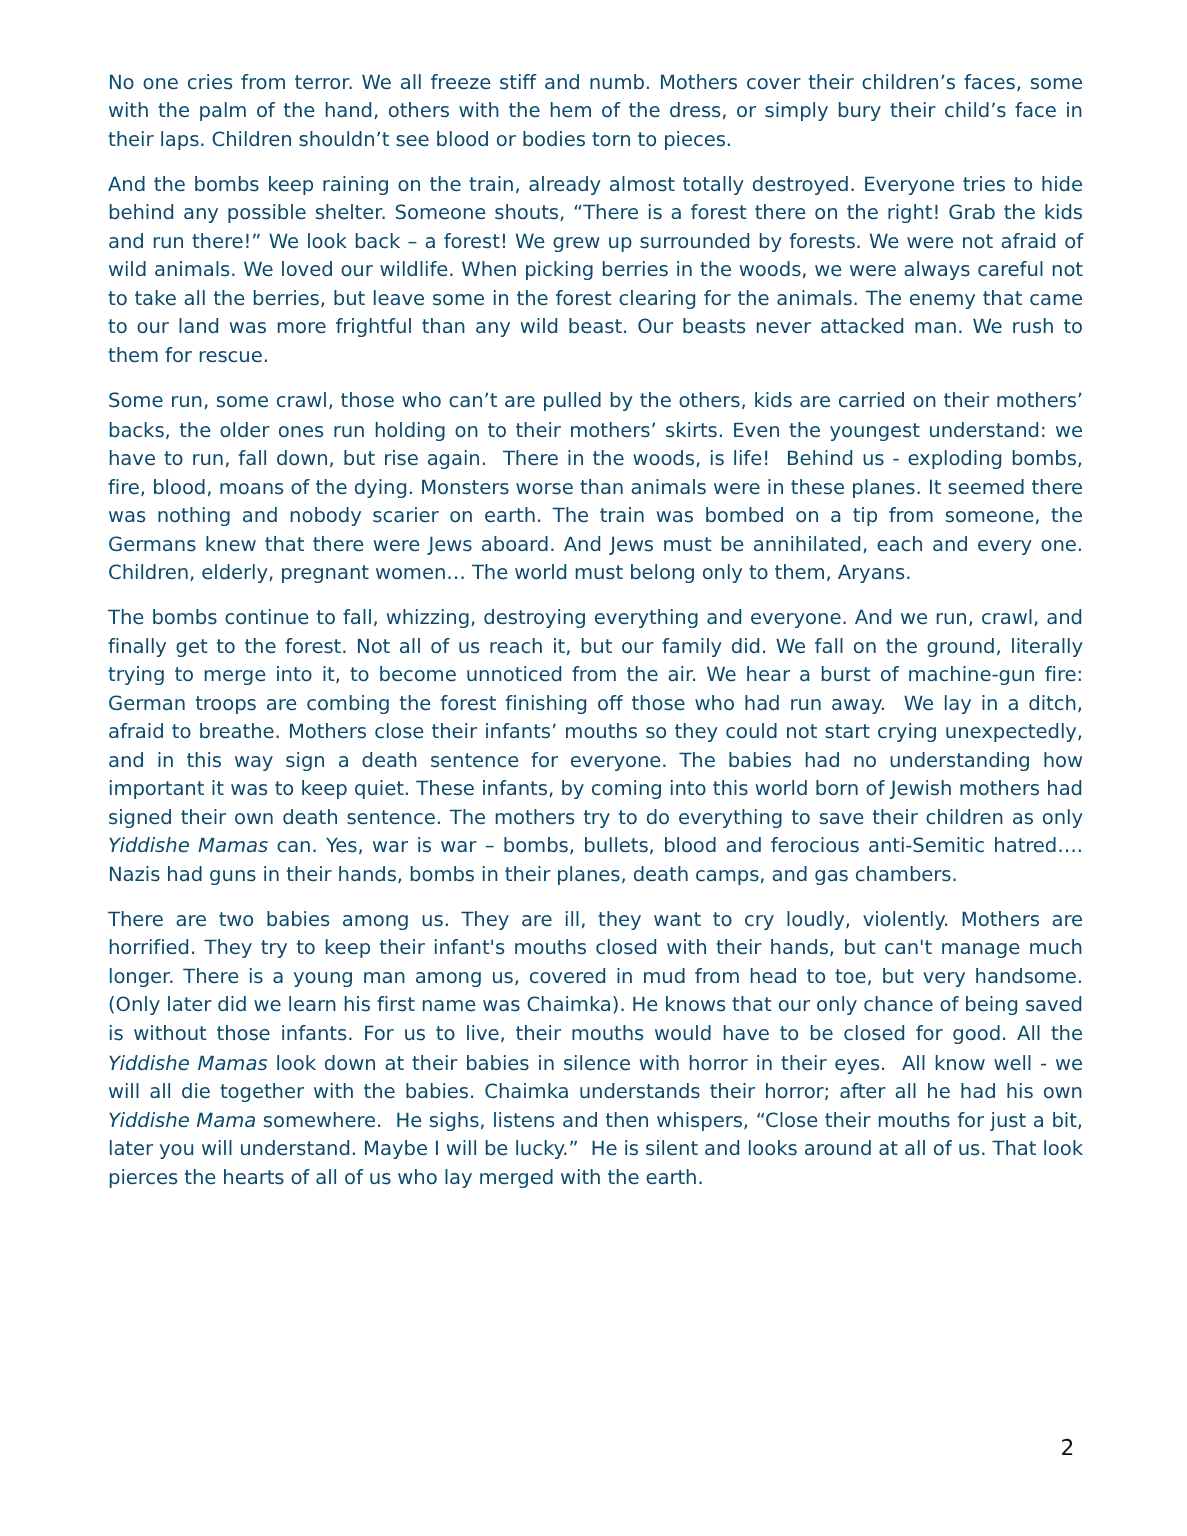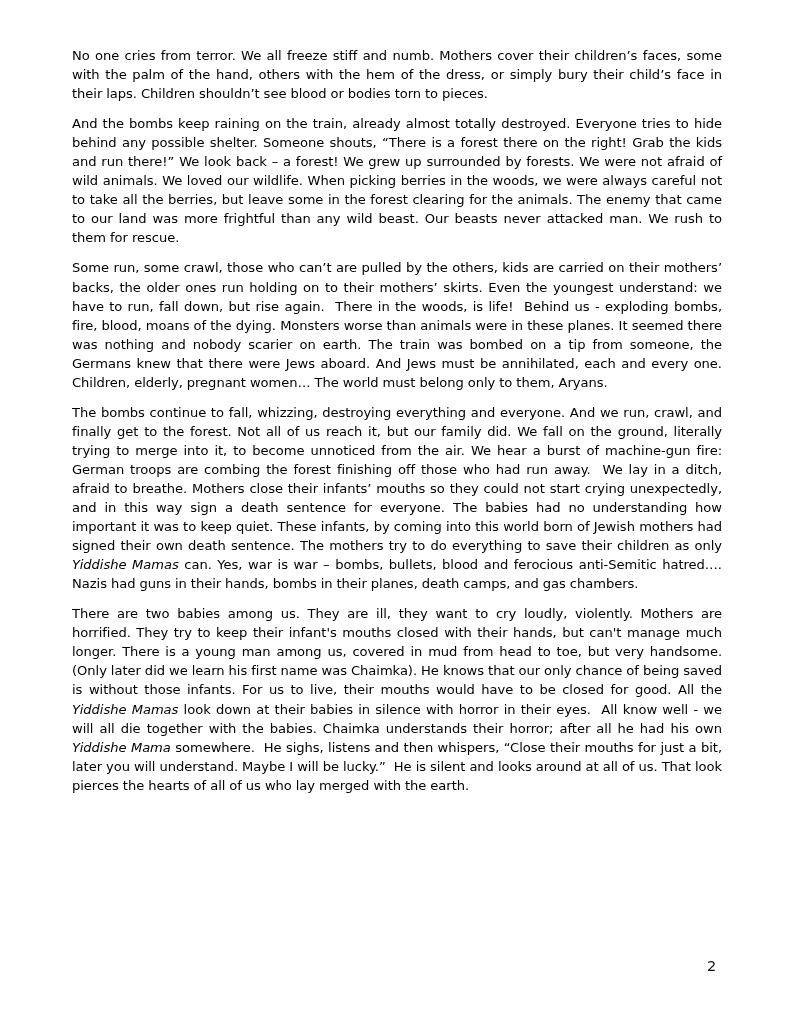--- a/index.html
+++ b/index.html
@@ -34,21 +34,21 @@
 
   p.para {
     margin: 0 0 11px 0;
     padding: 0;
     font-size: 13.1px;
     line-height: 19.05px;
     text-align: justify;
     text-justify: inter-word;
     word-spacing: -0.1px;
     letter-spacing: -0.05px;
-    color: #000000;
+    color: #0c4a6e;
     white-space: pre-wrap;
     -webkit-font-smoothing: antialiased;
   }
 
   p.para:last-of-type {
     margin-bottom: 0;
   }
 
   
   p.para > span.t {

